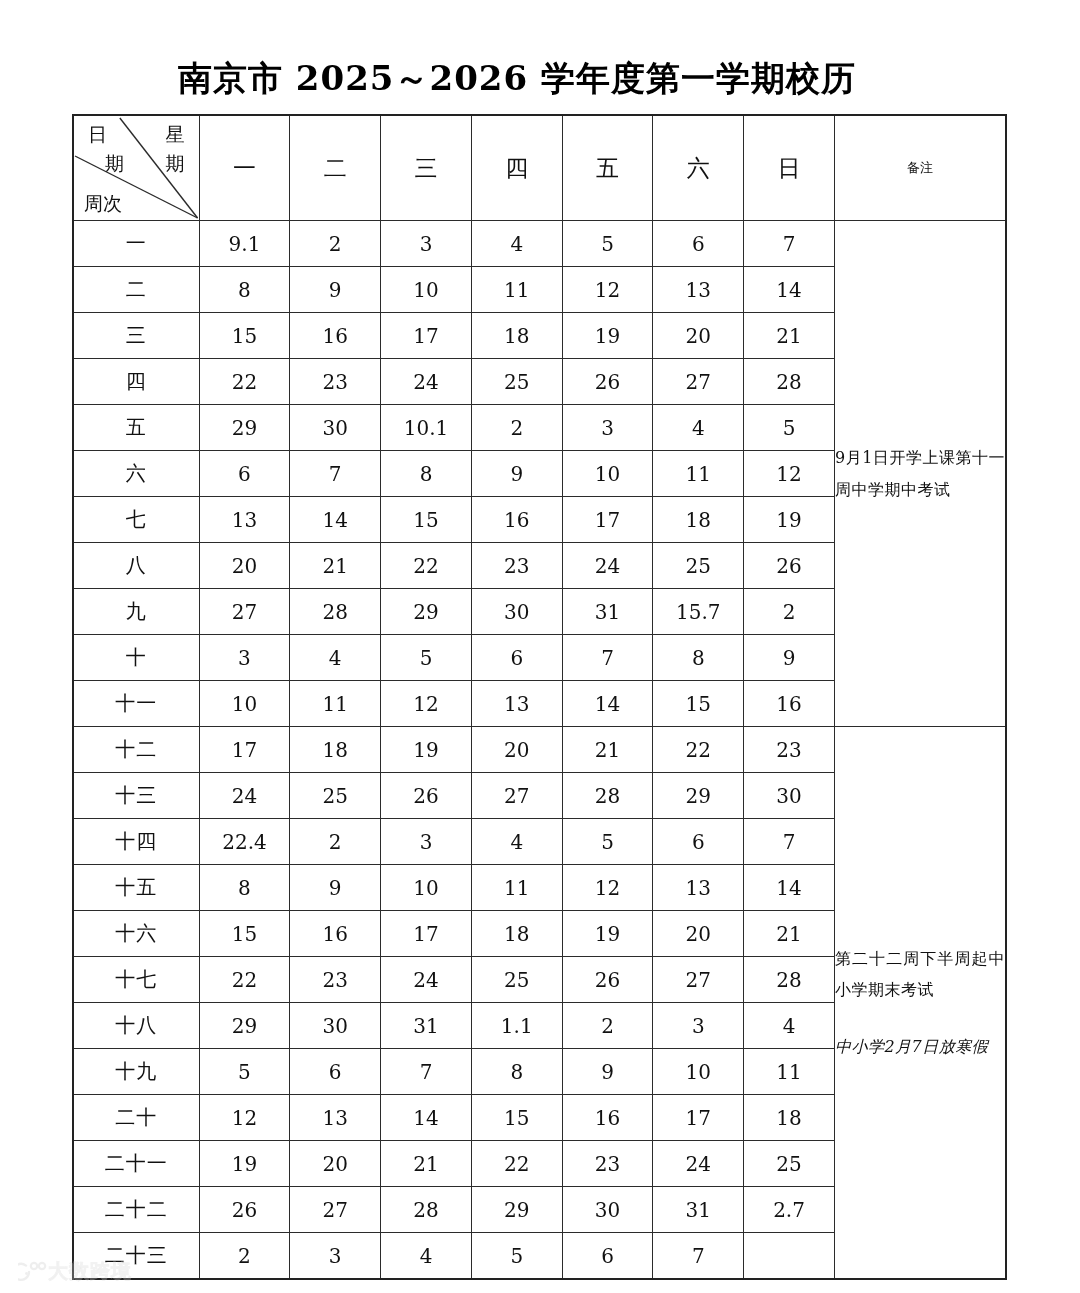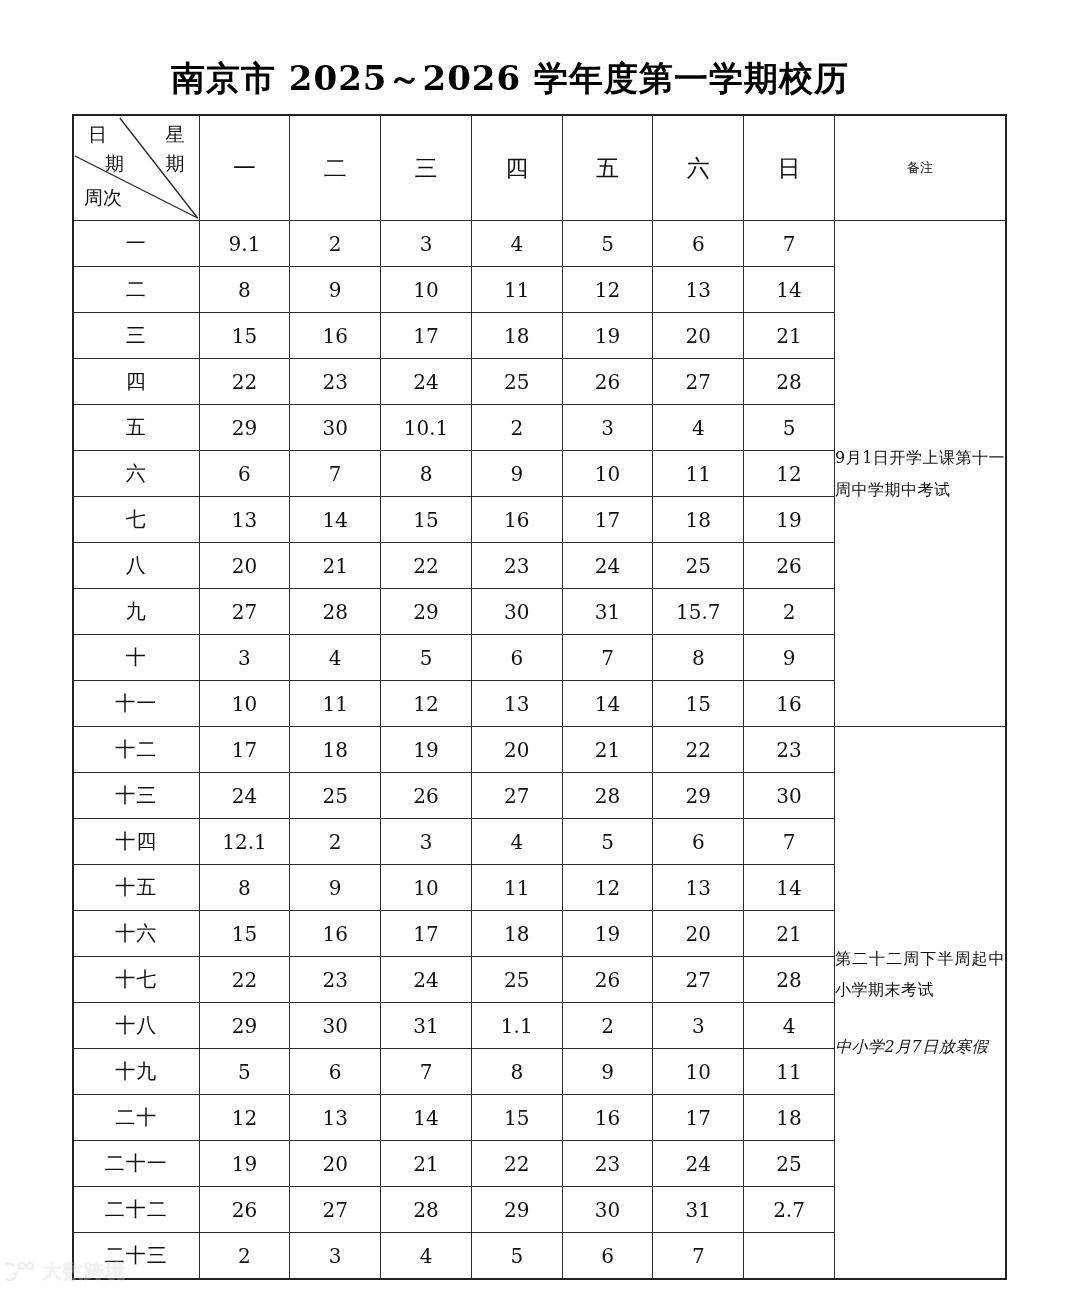--- a/index.html
+++ b/index.html
@@ -13,21 +13,21 @@
     position: relative;
     overflow: hidden;
     font-family: "DejaVu Serif", "Liberation Serif", serif;
     color: #1a1a1a;
   }
 
   
   .page-title {
     position: absolute;
     top: 56px;
-    left: 8px;
+    left: 15px;
     width: 1004px;
     text-align: center;
     font-size: 34px;
     font-weight: bold;
     letter-spacing: 1px;
     font-family: "DejaVu Serif", "Liberation Serif", serif;
     color: #000;
     white-space: nowrap;
   }
 
@@ -80,21 +80,21 @@
     position: absolute;
     font-size: 19px;
     line-height: 1;
     color: #111;
     white-space: nowrap;
   }
   .lbl-ri   { top: 9px;  right: 14px; }   
   .lbl-ri2  { top: 38px; right: 14px; }
   .lbl-le   { top: 9px;  left: 14px; }    
   .lbl-le2  { top: 38px; left: 31px; }    
-  .lbl-bo   { bottom: 13px; left: 10px; }  
+  .lbl-bo   { bottom: 7px; left: 10px; }  
 
   .dayhead {
     font-size: 23px;
     color: #111;
   }
   .notehead {
     font-size: 13px;
     color: #111;
   }
 
@@ -125,25 +125,24 @@
     color: #111;
     letter-spacing: 0.5px;
     text-align: justify;
     text-align-last: left;
   }
   .remark p + p { margin-top: 26px; font-style: italic; }
 
   
   .watermark {
     position: absolute;
-    left: 6px;
+    left: 18px;
     bottom: 8px;
     display: flex;
     align-items: center;
-    gap: 6px;
     opacity: 0.30;
     pointer-events: none;
   }
   .watermark .wm-logo {
     width: 30px;
     height: 24px;
     display: block;
   }
   .watermark .wm-text {
     font-size: 20px;
@@ -327,21 +326,21 @@
           <td class="daycell">24</td>
           <td class="daycell">25</td>
           <td class="daycell">26</td>
           <td class="daycell">27</td>
           <td class="daycell">28</td>
           <td class="daycell">29</td>
           <td class="daycell">30</td>
         </tr>
         <tr class="week-row">
           <td class="weeknum">十四</td>
-          <td class="daycell">12.1</td>
+          <td class="daycell">22.4</td>
           <td class="daycell">2</td>
           <td class="daycell">3</td>
           <td class="daycell">4</td>
           <td class="daycell">5</td>
           <td class="daycell">6</td>
           <td class="daycell">7</td>
         </tr>
         <tr class="week-row">
           <td class="weeknum">十五</td>
           <td class="daycell">8</td>

